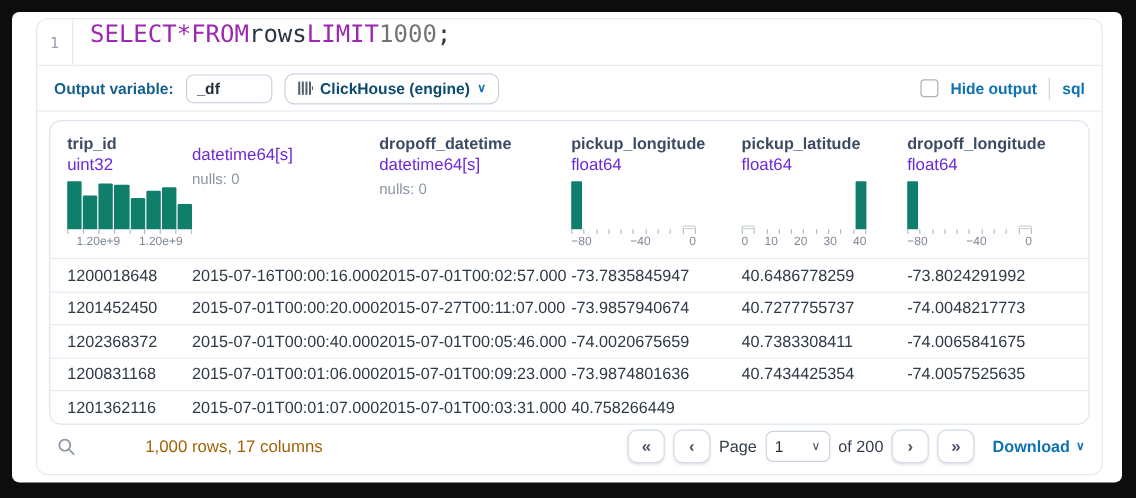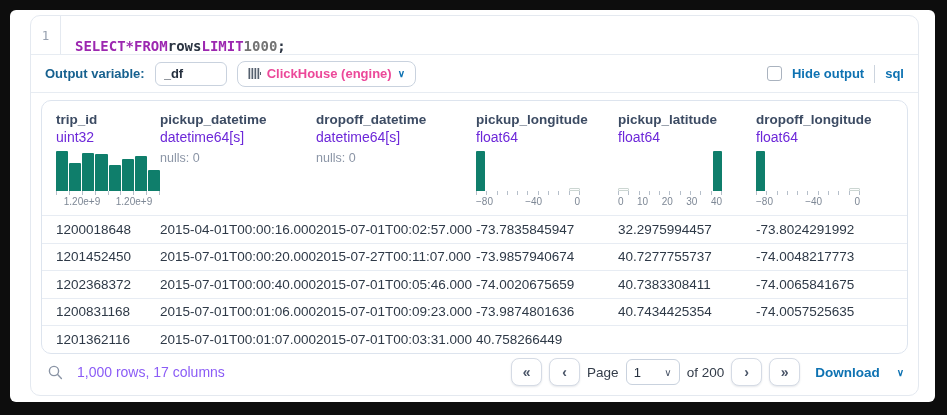--- a/index.html
+++ b/index.html
@@ -9,40 +9,40 @@
            background:#ffffff; border-radius:6px; }
   .cell-card { position:absolute; left:20px; right:16px; top:5px; bottom:6px;
                background:#fff; border:1px solid #e4e9f0; border-radius:10px;
                display:flex; flex-direction:column; overflow:hidden; }
 
   
   .code-row { display:flex; align-items:stretch; height:38px; flex:0 0 auto; }
   .gutter { width:30px; display:flex; align-items:center; justify-content:center;
             color:#97a1b0; font-family:"DejaVu Sans Mono", monospace; font-size:12.5px;
             border-right:1px solid #e4e9f0; }
-  .code { flex:1; display:flex; align-items:flex-end; padding-left:14px;
-          font-family:"DejaVu Sans Mono", monospace; font-size:14px; font-weight:bold; }
+  .code { flex:1; display:flex; align-items:flex-start; padding-left:14px;
+          font-family:"DejaVu Sans Mono", monospace; font-size:20px; font-weight:normal; }
   .tok-keyword { color:#9c27b0; }
   .tok-number  { color:#737373; }
   .tok-plain   { color:#2b3442; }
 
   .hdivider { height:1px; background:#e7ecf2; flex:0 0 auto; }
 
   
   .toolbar { height:37px; flex:0 0 auto; display:flex; align-items:center;
              justify-content:space-between; padding:0 14px; }
   .tleft, .tright { display:flex; align-items:center; gap:10px; }
   .out-label { color:#17618f; font-size:13px; font-weight:bold; }
   .out-input { width:72px; height:24px; border:1px solid #c9d2de; border-radius:6px;
                padding:0 8px; font-size:13px; font-weight:bold; color:#26313f;
                font-family:"Liberation Sans", sans-serif; }
   .engine-pill { display:flex; align-items:center; gap:6px; height:26px;
                  border:1px solid #c9d2de; border-radius:8px; padding:0 10px;
                  background:#fff; cursor:pointer; }
-  .engine-label { color:#ec4899; font-size:13px; font-weight:bold; }
+  .engine-label { color:#0c4a6e; font-size:13px; font-weight:bold; }
   .chev { color:#0e72b2; font-size:10px; font-weight:bold; }
   .checkbox { width:15px; height:15px; border:1.5px solid #aab3bf; border-radius:3px;
               background:#fff; display:inline-block; }
   .hide-label { color:#0e72b2; font-size:13px; font-weight:bold; }
   .vsep { width:1px; height:18px; background:#ccd4de; }
   .lang-label { color:#0e72b2; font-size:13px; font-weight:bold; }
 
   
   .output { flex:1; padding:7px 10px 0 10px; display:flex; flex-direction:column; }
   .table-card { border:1px solid #dde4ee; border-radius:10px; overflow:hidden; flex:0 0 auto; }
@@ -67,32 +67,32 @@
   .hist-labels.around { justify-content:space-around; }
 
   .trow { display:flex; align-items:center; height:27.5px; padding-left:14px;
           border-top:1px solid #e7ecf3; font-size:13.5px; color:#2e3947; }
   .trow .cell { overflow:hidden; white-space:nowrap; }
 
   
   .tfooter { flex:1; display:flex; align-items:center; justify-content:space-between;
              padding:2px 4px 6px 6px; }
   .fleft { display:flex; align-items:center; gap:13px; }
-  .summary { color:#8b5cf6; font-size:14px; }
+  .summary { color:#a16207; font-size:14px;margin-left:44px; }
   .fright { display:flex; align-items:center; gap:7px; }
   .pg-btn { width:31px; height:28px; border:1px solid #d5dbe5; border-radius:8px; background:#fff;
             display:flex; align-items:center; justify-content:center; color:#4a5568;
             font-size:14px; font-weight:bold; box-shadow:0 1px 2px rgba(40,60,90,.12); cursor:pointer; }
   .pg-label, .pg-of { color:#333c49; font-size:13.5px; }
   .pg-select { width:54px; height:26px; border:1px solid #c9d2de; border-radius:6px;
                display:flex; align-items:center; justify-content:space-between;
                padding:0 7px; cursor:pointer; }
   .pg-select .val { font-size:13px; color:#26313f; }
   .pg-select .chev2 { color:#4a5568; font-size:10px; }
-  .download { display:flex; align-items:center; gap:17px; color:#0e72b2;
+  .download { display:flex; align-items:center; gap:5px; color:#0e72b2;
               font-size:13.5px; font-weight:bold; margin-left:8px; cursor:pointer; }
 </style>
 </head>
 <body>
 
 <div class="panel">
   <div class="cell-card">
 
     <div class="code-row">
       <div class="gutter">1</div>
@@ -169,21 +169,20 @@
                     <div class="tick"></div>
                   </div>
                   <div class="hist-labels around">
                     <span>1.20e+9</span>
                     <span>1.20e+9</span>
                   </div>
                 </div>
               </div>
             </div>
             <div class="col c1">
-              <span class="col-name">pickup_datetime</span>
               <span class="col-type">datetime64[s]</span>
               <div class="col-meta">
                 <div class="col-nulls">nulls: 0</div>
               </div>
             </div>
             <div class="col c2">
               <span class="col-name">dropoff_datetime</span>
               <span class="col-type">datetime64[s]</span>
               <div class="col-meta">
                 <div class="col-nulls">nulls: 0</div>
@@ -299,24 +298,24 @@
                     <span>−40</span>
                     <span>0</span>
                   </div>
                 </div>
               </div>
             </div>
           </div>
         <div id="tbody">
             <div class="trow">
               <div class="cell c0">1200018648</div>
-              <div class="cell c1">2015-04-01T00:00:16.000</div>
+              <div class="cell c1">2015-07-16T00:00:16.000</div>
               <div class="cell c2">2015-07-01T00:02:57.000</div>
               <div class="cell c3">-73.7835845947</div>
-              <div class="cell c4">32.2975994457</div>
+              <div class="cell c4">40.6486778259</div>
               <div class="cell c5">-73.8024291992</div>
             </div>
             <div class="trow">
               <div class="cell c0">1201452450</div>
               <div class="cell c1">2015-07-01T00:00:20.000</div>
               <div class="cell c2">2015-07-27T00:11:07.000</div>
               <div class="cell c3">-73.9857940674</div>
               <div class="cell c4">40.7277755737</div>
               <div class="cell c5">-74.0048217773</div>
             </div>

